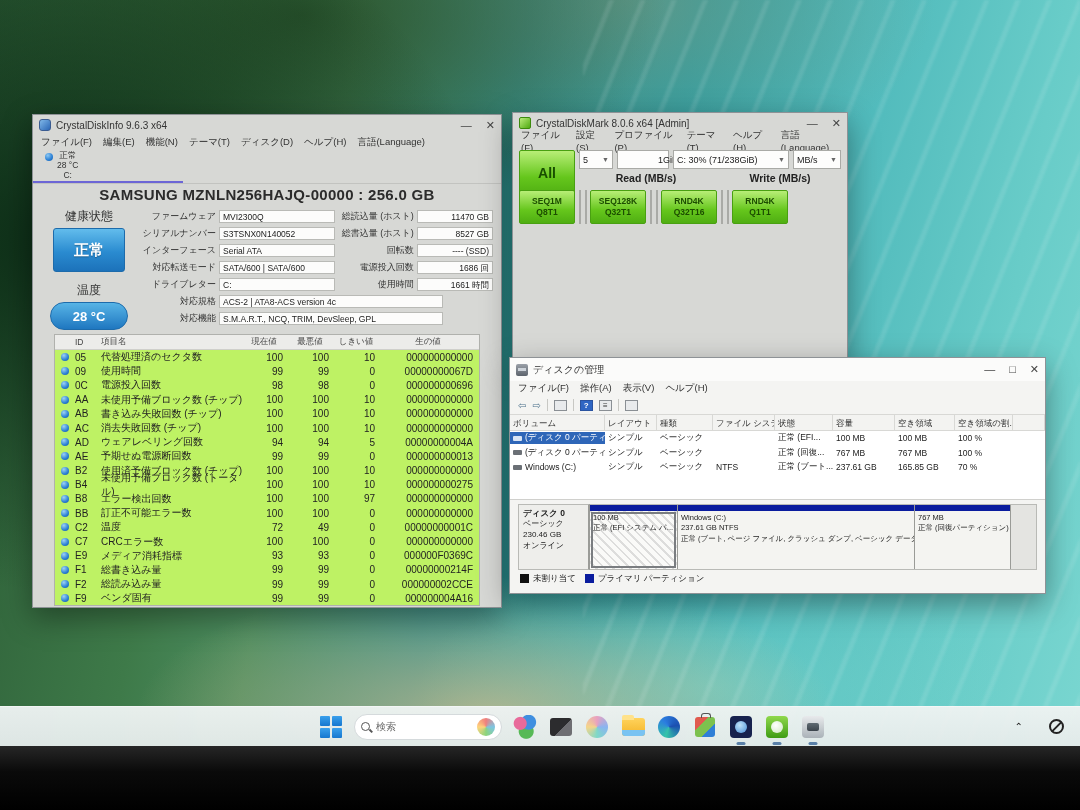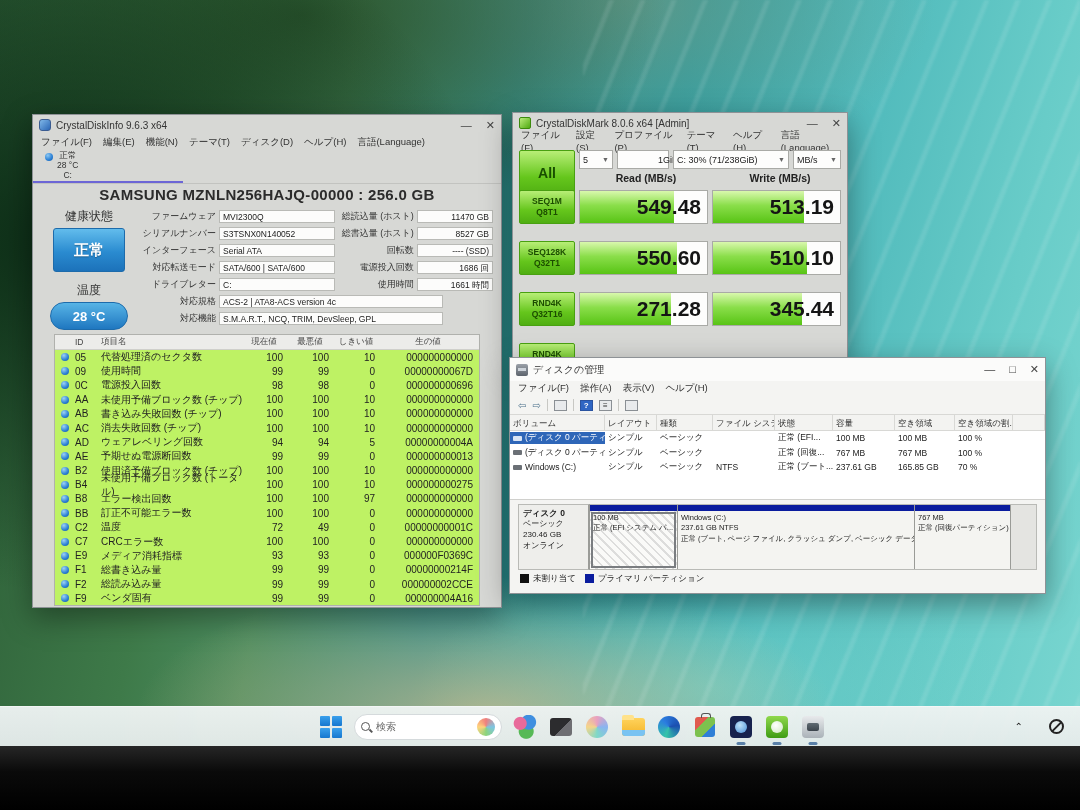--- a/index.html
+++ b/index.html
@@ -81,21 +81,21 @@
   .all-btn { width:56px; height:46px; border:1px solid #49a011; border-radius:2px;
     background:linear-gradient(#b8ee77,#65c61c 60%,#4fae12); color:#184e00; font-weight:bold; font-size:14px;
     display:flex; align-items:center; justify-content:center; }
   .combos { flex:1; display:flex; gap:4px; }
   .combo { height:19px; background:#fdfdfc; border:1px solid #a9aaa6; font-size:9px; color:#222;
     display:flex; align-items:center; padding:0 3px; white-space:nowrap; }
   .combo .chev { margin-left:auto; font-size:7px; color:#666; padding-left:3px; }
   .c-count { width:34px; } .c-size { width:52px;padding-left:40px; } .c-target { flex:1; } .c-unit { width:48px; }
   .rw-heads { display:flex; height:16px; font-size:10.5px; font-weight:bold; color:#222; margin-top:-24px; }
   .rw-heads .sp { width:66px; } .rw-heads div { flex:1; text-align:center; }
-  .cdm-rows { padding:2px 6px; display:flex; flex-direction:column; gap:17px; }
+  .cdm-rows { padding:2px 6px; display:flex; gap:3px; }
   .cdm-row { display:flex; gap:4px; height:34px; }
   .test-chip { width:56px; border:1px solid #49a011; border-radius:2px;
     background:linear-gradient(#b8ee77,#65c61c 60%,#4fae12); color:#1c4d00; font-weight:bold; font-size:8.5px;
     display:flex; flex-direction:column; align-items:center; justify-content:center; line-height:1.25; }
   .result { flex:1; position:relative; background:#fdfdfc; border:1px solid #a9aaa6; overflow:hidden; }
   .rbar { position:absolute; left:0; top:0; bottom:0; background:linear-gradient(#d9f8ad,#8ade4a 45%,#58c415); }
   .rval { position:absolute; right:6px; top:50%; transform:translateY(-50%); font-size:21px; font-weight:bold; color:#151515; }
 
   
   .win-dm { left:509px; top:357px; width:537px; height:237px; background:#f4f4f2; z-index:7; }

